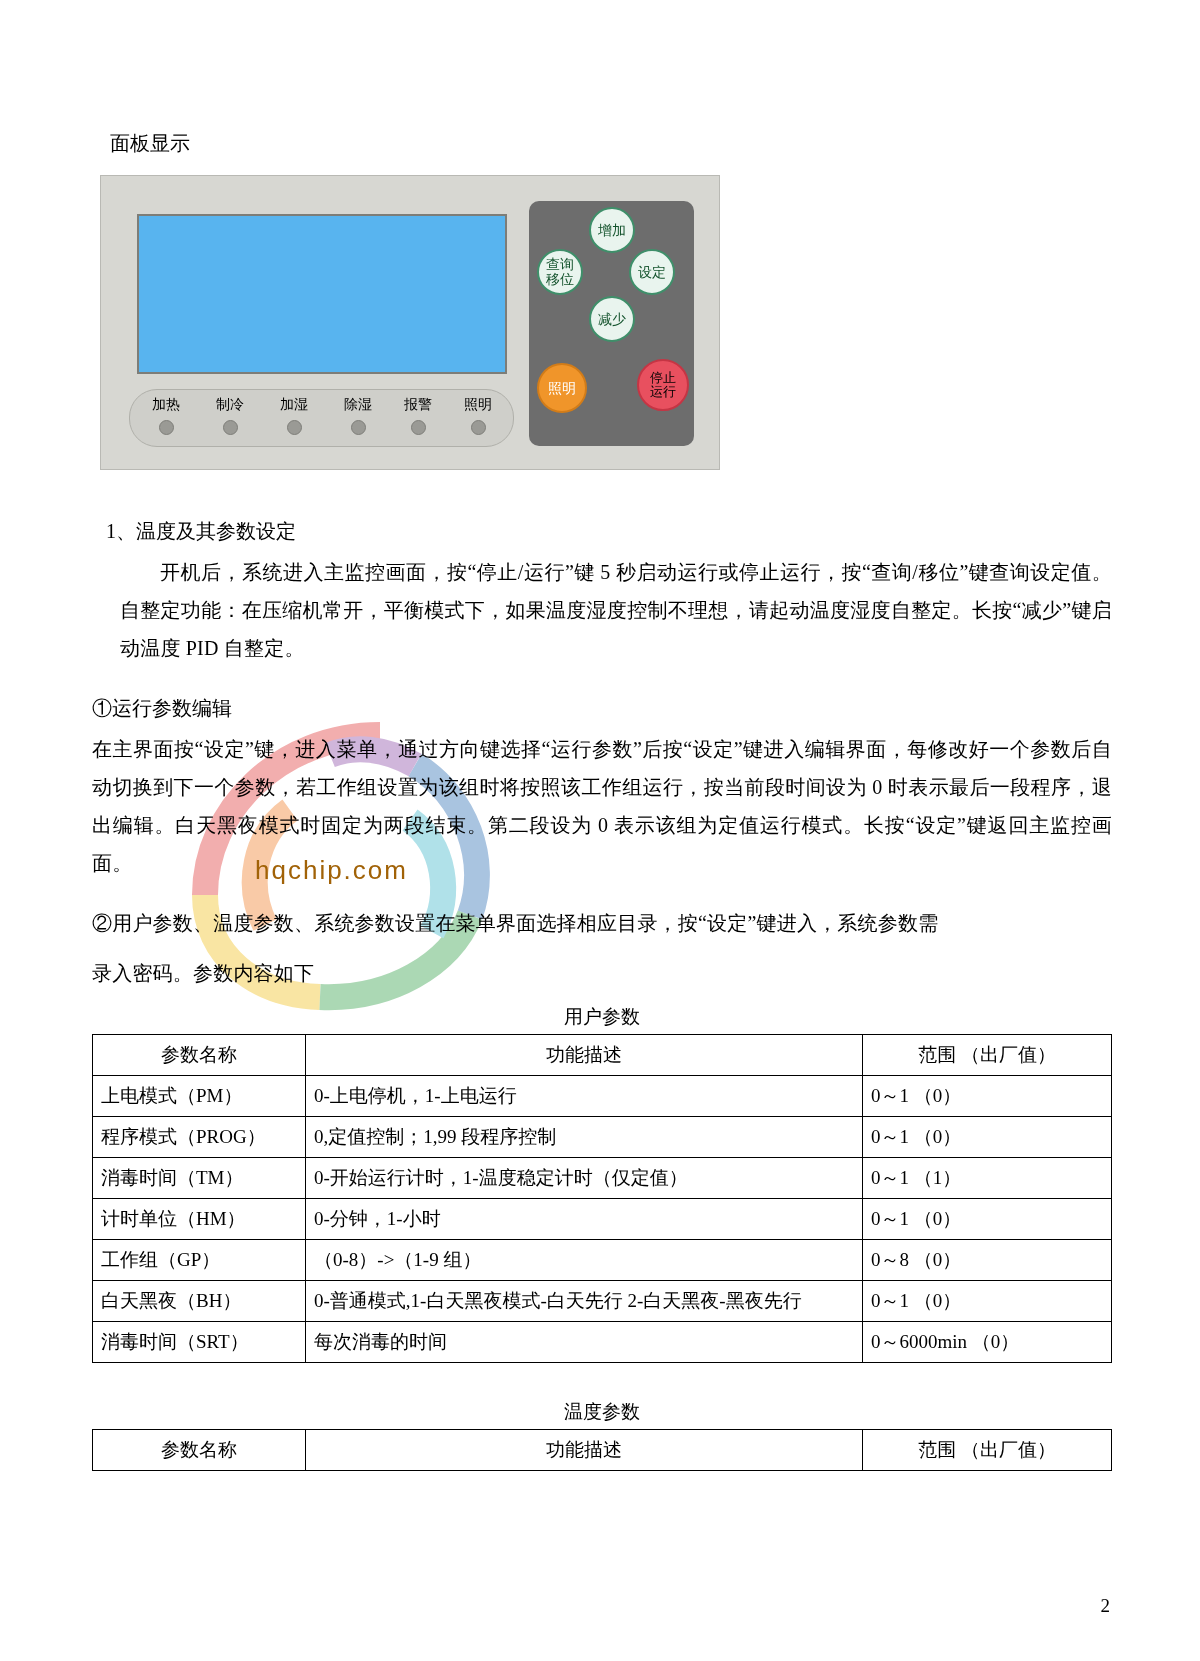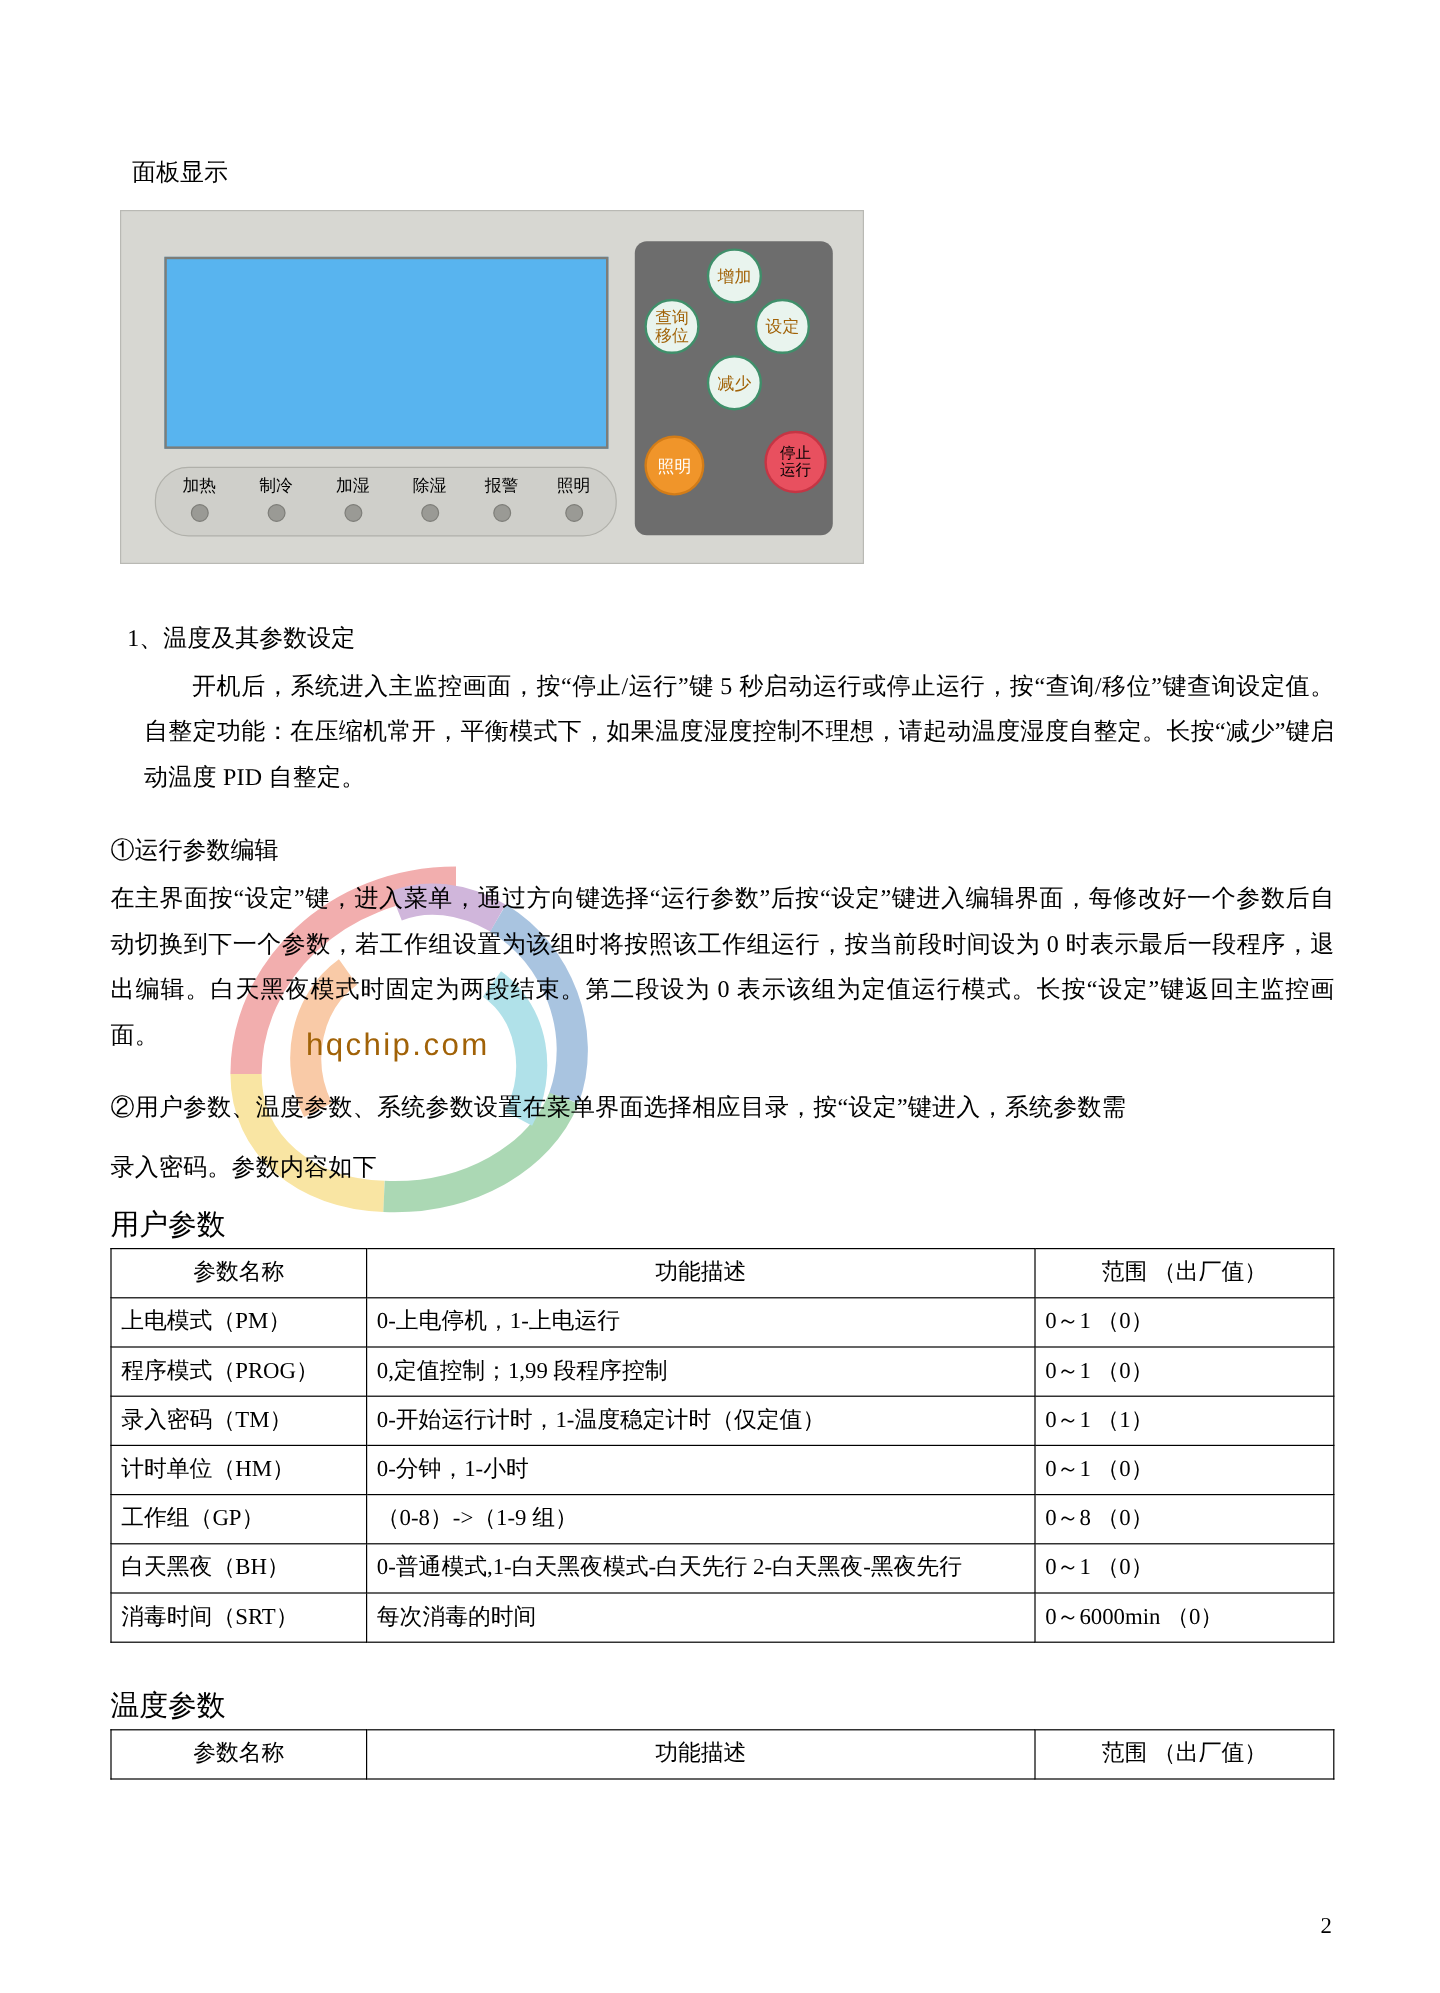--- a/index.html
+++ b/index.html
@@ -97,21 +97,21 @@
   .key {
     position: absolute;
     border-radius: 50%;
     display: flex;
     align-items: center;
     justify-content: center;
     flex-direction: column;
     font-size: 14px;
     line-height: 15px;
     font-family: "Liberation Sans", sans-serif;
-    color: #a16207;
+    color: #14532d;
     text-align: center;
     box-sizing: border-box;
   }
   .key-round {
     width: 46px;
     height: 46px;
     background: #e9f4ee;
     border: 2px solid #3f8f6a;
   }
   .key-up   { left: 60px;  top: 6px; }
@@ -143,22 +143,23 @@
   p.body {
     font-size: 20px;
     line-height: 38px;
     margin: 0 0 12px 0;
     text-align: justify;
     letter-spacing: 0.2px;
   }
   p.body.indent { text-indent: 40px; margin-left: 28px; }
 
   .tbl-label {
-    font-size: 24px;
+    font-size: 19px;
     margin: 6px 0 4px 0;
+    text-align: center;
   }
   table.params {
     border-collapse: collapse;
     width: 100%;
     font-size: 19px;
     table-layout: fixed;
   }
   table.params td, table.params th {
     border: 1px solid #000000;
     padding: 5px 8px;
@@ -297,21 +298,21 @@
         <td>上电模式（PM）</td>
         <td>0-上电停机，1-上电运行</td>
         <td>0～1        （0）</td>
       </tr>
       <tr>
         <td>程序模式（PROG）</td>
         <td>0,定值控制；1,99 段程序控制</td>
         <td>0～1        （0）</td>
       </tr>
       <tr>
-        <td>录入密码（TM）</td>
+        <td>消毒时间（TM）</td>
         <td>0-开始运行计时，1-温度稳定计时（仅定值）</td>
         <td>0～1        （1）</td>
       </tr>
       <tr>
         <td>计时单位（HM）</td>
         <td>0-分钟，1-小时</td>
         <td>0～1        （0）</td>
       </tr>
       <tr>
         <td>工作组（GP）</td>

